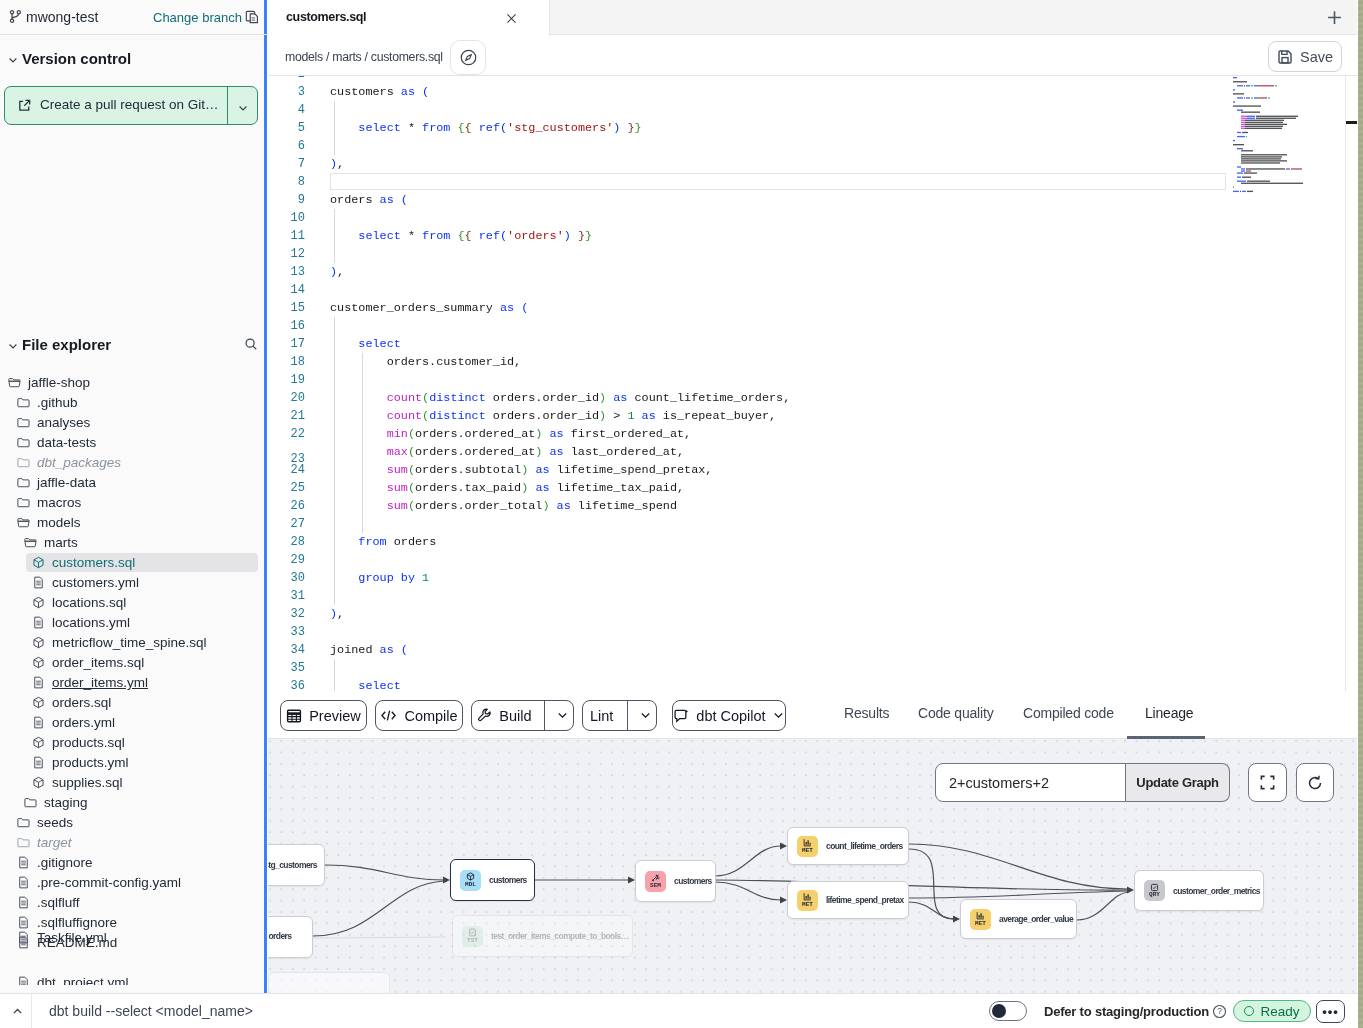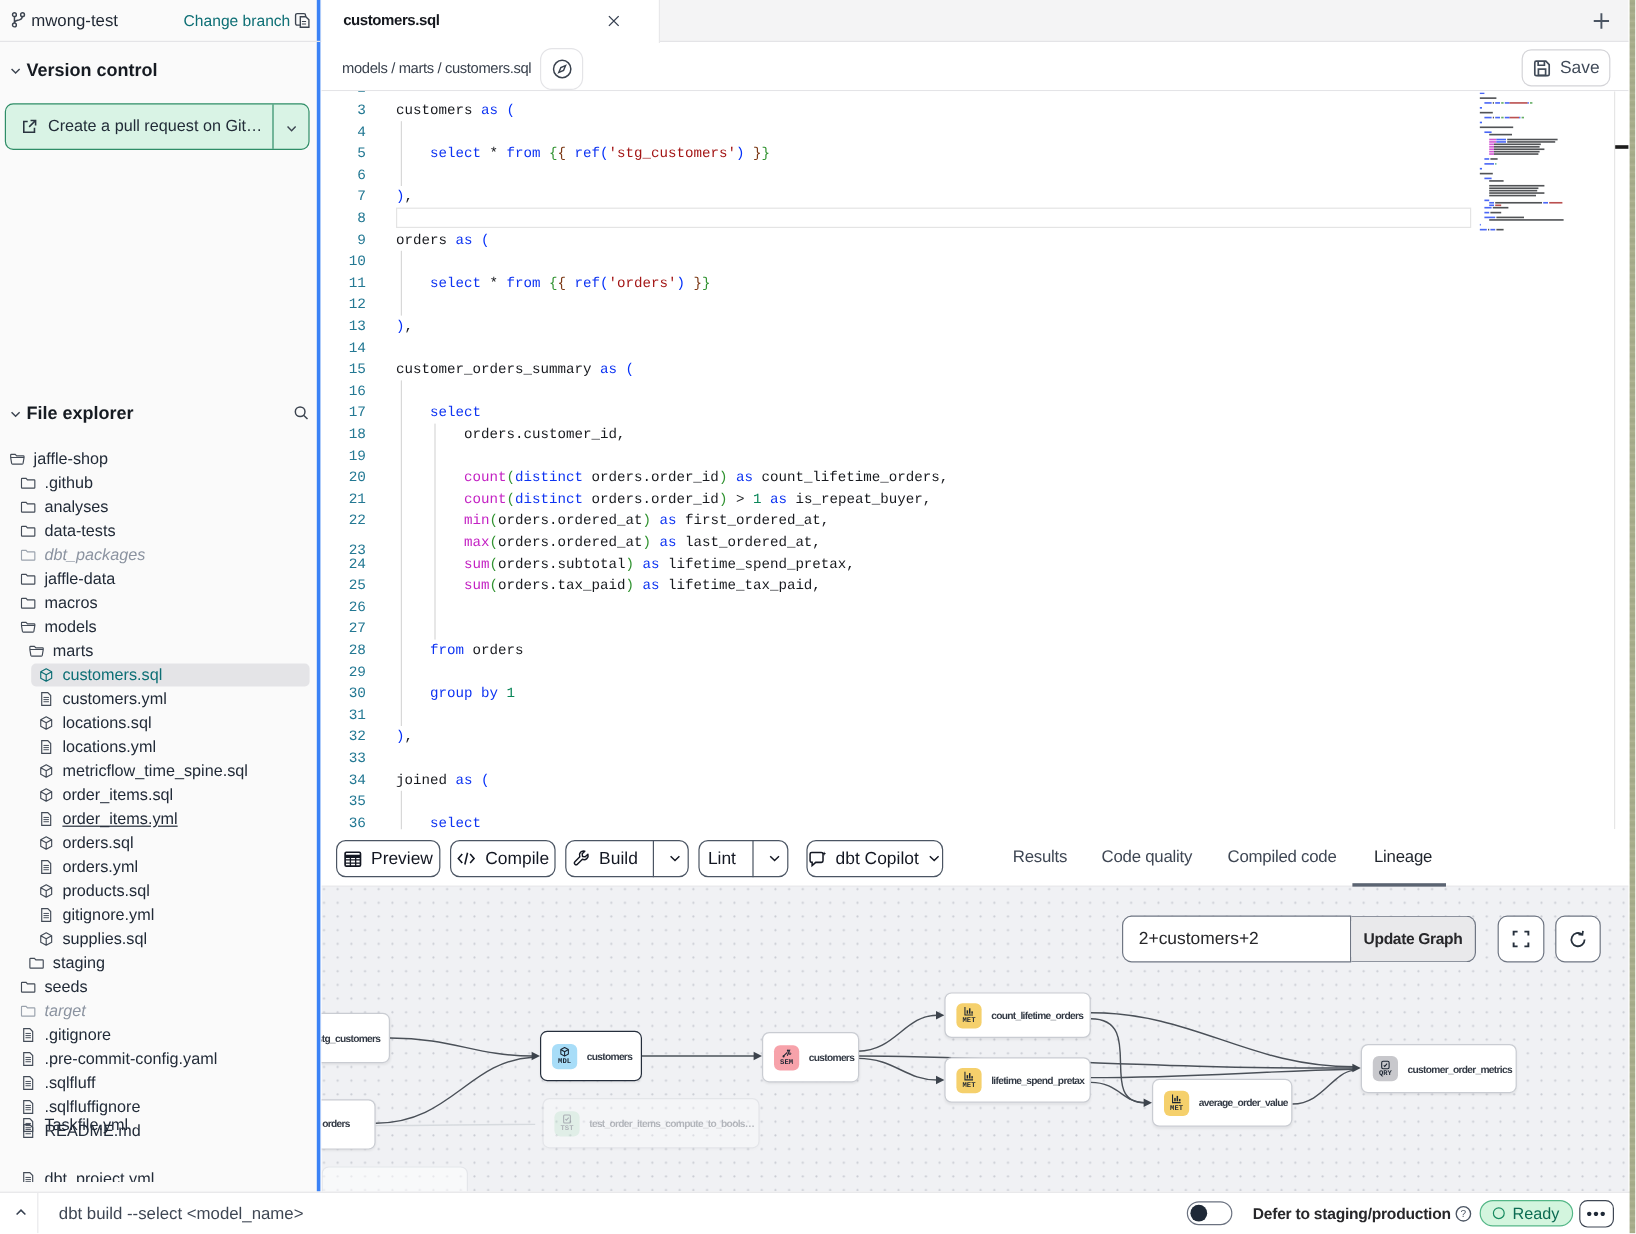--- a/index.html
+++ b/index.html
@@ -186,21 +186,21 @@
           <svg class="ti" viewBox="0 0 16 16">
             <path d="M8 1.6 13.6 4.7v6.6L8 14.4 2.4 11.3V4.7z M2.4 4.7 8 7.8l5.6-3.1 M8 7.8v6.6" fill="none" stroke="#434b57" stroke-width="1.2" stroke-linejoin="round"></path>
           </svg>
           <span>products.sql</span>
         </div>
 <div class="trow" style="top:390.5px;left:32px;">
           <svg class="ti" viewBox="0 0 16 16">
             <path d="M3.4 1.4h6.2l3 3v10.2H3.4z" fill="none" stroke="#434b57" stroke-width="1.2"></path>
             <path d="M5.2 6.4h5.6M5.2 8.6h5.6M5.2 10.8h5.6" stroke="#434b57" stroke-width="1"></path>
           </svg>
-          <span>gitignore.yml</span>
+          <span>products.yml</span>
         </div>
 <div class="trow" style="top:410.5px;left:32px;">
           <svg class="ti" viewBox="0 0 16 16">
             <path d="M8 1.6 13.6 4.7v6.6L8 14.4 2.4 11.3V4.7z M2.4 4.7 8 7.8l5.6-3.1 M8 7.8v6.6" fill="none" stroke="#434b57" stroke-width="1.2" stroke-linejoin="round"></path>
           </svg>
           <span>supplies.sql</span>
         </div>
 <div class="trow" style="top:430.5px;left:24px;">
           <svg class="ti" viewBox="0 0 16 16">
             <path d="M1.8 3.2h4l1.4 1.6h6.9c.4 0 .7.3.7.7v7c0 .4-.3.7-.7.7H1.8c-.4 0-.7-.3-.7-.7V3.9c0-.4.3-.7.7-.7z" fill="none" stroke="#434b57" stroke-width="1.2"></path>
@@ -360,20 +360,21 @@
 <div class="cl" style="top:316.5px"></div>
 <div class="cl" style="top:334.5px">    <span style="color:#0d33f2">select</span></div>
 <div class="cl" style="top:352.5px"><span style="color:#17191e">        orders.customer_id,</span></div>
 <div class="cl" style="top:370.5px"></div>
 <div class="cl" style="top:388.5px">        <span style="color:#c321c3">count</span><span style="color:#319331">(</span><span style="color:#0d33f2">distinct</span><span style="color:#17191e"> orders.order_id</span><span style="color:#319331">)</span> <span style="color:#0d33f2">as</span><span style="color:#17191e"> count_lifetime_orders,</span></div>
 <div class="cl" style="top:406.5px">        <span style="color:#c321c3">count</span><span style="color:#319331">(</span><span style="color:#0d33f2">distinct</span><span style="color:#17191e"> orders.order_id</span><span style="color:#319331">)</span><span style="color:#17191e"> &gt; </span><span style="color:#098658">1</span> <span style="color:#0d33f2">as</span><span style="color:#17191e"> is_repeat_buyer,</span></div>
 <div class="cl" style="top:442.5px">        <span style="color:#c321c3">max</span><span style="color:#319331">(</span><span style="color:#17191e">orders.ordered_at</span><span style="color:#319331">)</span> <span style="color:#0d33f2">as</span><span style="color:#17191e"> last_ordered_at,</span></div>
 <div class="cl" style="top:424.5px">        <span style="color:#c321c3">min</span><span style="color:#319331">(</span><span style="color:#17191e">orders.ordered_at</span><span style="color:#319331">)</span> <span style="color:#0d33f2">as</span><span style="color:#17191e"> first_ordered_at,</span></div>
 <div class="cl" style="top:460.5px">        <span style="color:#c321c3">sum</span><span style="color:#319331">(</span><span style="color:#17191e">orders.subtotal</span><span style="color:#319331">)</span> <span style="color:#0d33f2">as</span><span style="color:#17191e"> lifetime_spend_pretax,</span></div>
 <div class="cl" style="top:478.5px">        <span style="color:#c321c3">sum</span><span style="color:#319331">(</span><span style="color:#17191e">orders.tax_paid</span><span style="color:#319331">)</span> <span style="color:#0d33f2">as</span><span style="color:#17191e"> lifetime_tax_paid,</span></div>
+<div class="cl" style="top:496.5px">        <span style="color:#c321c3">sum</span><span style="color:#319331">(</span><span style="color:#17191e">orders.order_total</span><span style="color:#319331">)</span> <span style="color:#0d33f2">as</span><span style="color:#17191e"> lifetime_spend</span></div>
 <div class="cl" style="top:514.5px"></div>
 <div class="cl" style="top:532.5px">    <span style="color:#0d33f2">from</span><span style="color:#17191e"> orders</span></div>
 <div class="cl" style="top:550.5px"></div>
 <div class="cl" style="top:568.5px">    <span style="color:#0d33f2">group by</span> <span style="color:#098658">1</span></div>
 <div class="cl" style="top:586.5px"></div>
 <div class="cl" style="top:604.5px"><span style="color:#0431fa">)</span><span style="color:#17191e">,</span></div>
 <div class="cl" style="top:622.5px"></div>
 <div class="cl" style="top:640.5px"><span style="color:#17191e">joined </span><span style="color:#0d33f2">as </span><span style="color:#0431fa">(</span></div>
 <div class="cl" style="top:658.5px"></div>
 <div class="cl" style="top:676.5px">    <span style="color:#0d33f2">select</span></div>

